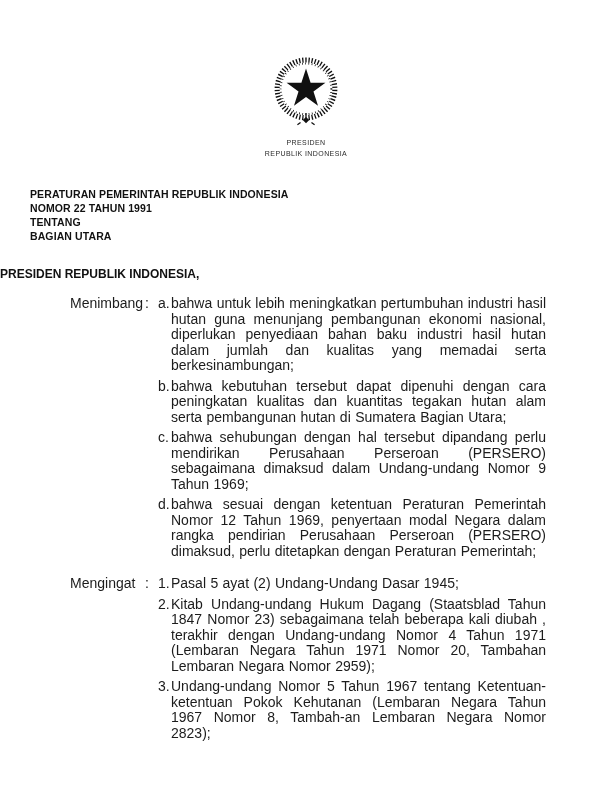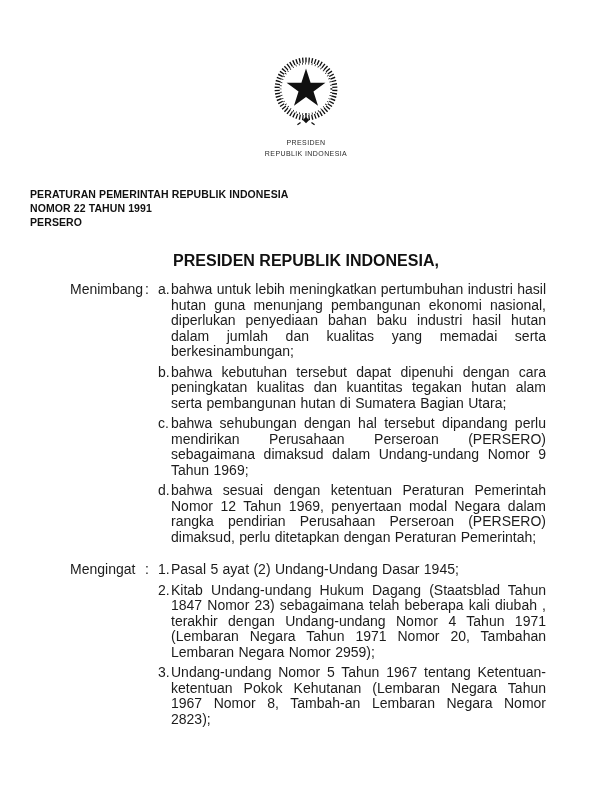--- a/index.html
+++ b/index.html
@@ -40,23 +40,22 @@
     text-align: left;
     font-weight: bold;
     font-size: 10.5px;
     line-height: 14px;
     letter-spacing: 0.1px;
     padding: 0 30px;
     color: #111111;
   }
   .salutation {
     margin-top: 25px;
-    text-align: center;
     font-weight: bold;
-    font-size: 16px;
+    font-size: 12px;
     line-height: 13px;
     color: #111111;
   }
   .body-block {
     margin: 15px 66px 0 70px;
     font-size: 14px;
     line-height: 15.5px;
     word-spacing: 0.5px;
   }
   .section {
@@ -114,21 +113,22 @@
     </svg>
     <div class="org-name">
       <div>PRESIDEN</div>
       <div>REPUBLIK INDONESIA</div>
     </div>
   </div>
 
   <div class="doc-title">
     <div>PERATURAN PEMERINTAH REPUBLIK INDONESIA</div>
     <div>NOMOR 22 TAHUN 1991</div>
-    <div>PERSERO</div>
+    <div>TENTANG</div>
+    <div>BAGIAN UTARA</div>
   </div>
 
   <div class="salutation">PRESIDEN REPUBLIK INDONESIA,</div>
 
   <div class="body-block">
     <div class="section">
       <div class="sec-label">Menimbang</div>
       <div class="sec-colon">:</div>
       <div class="sec-items">
     <div class="item">

